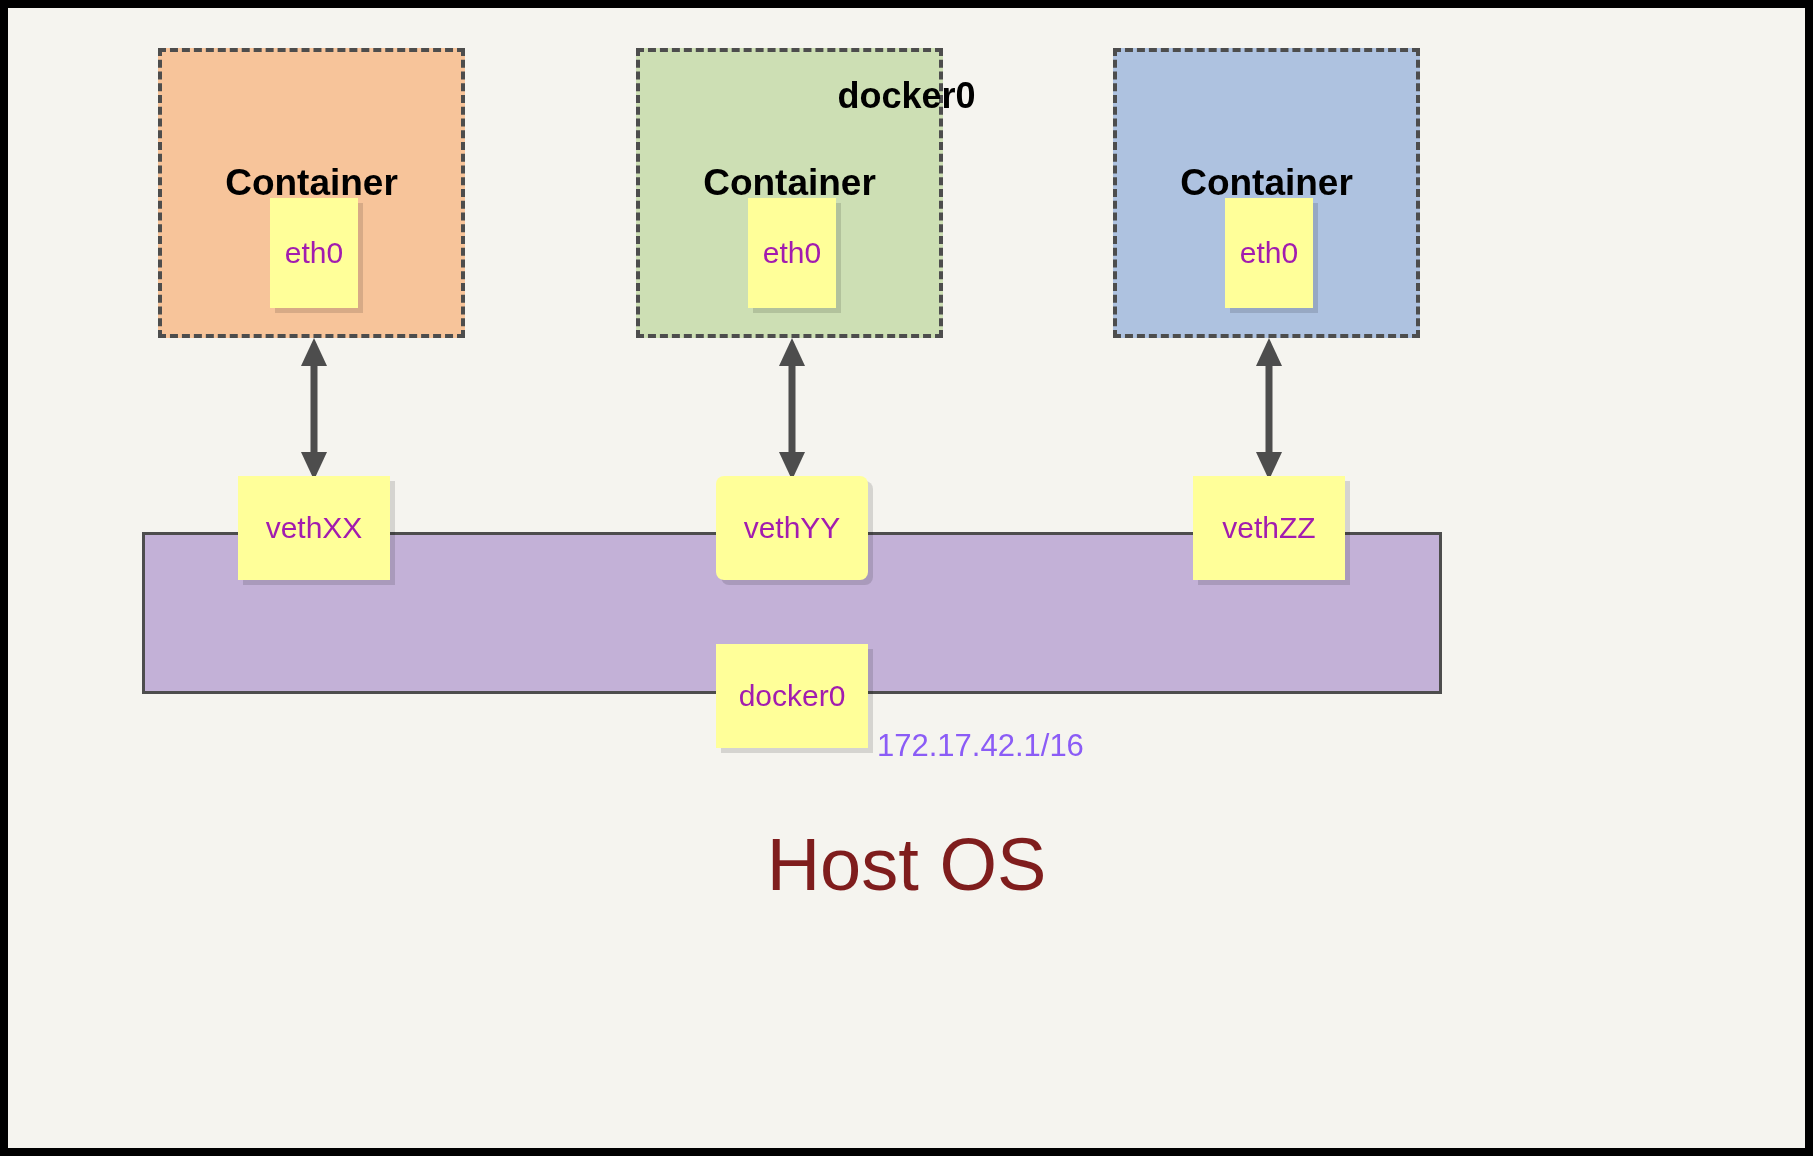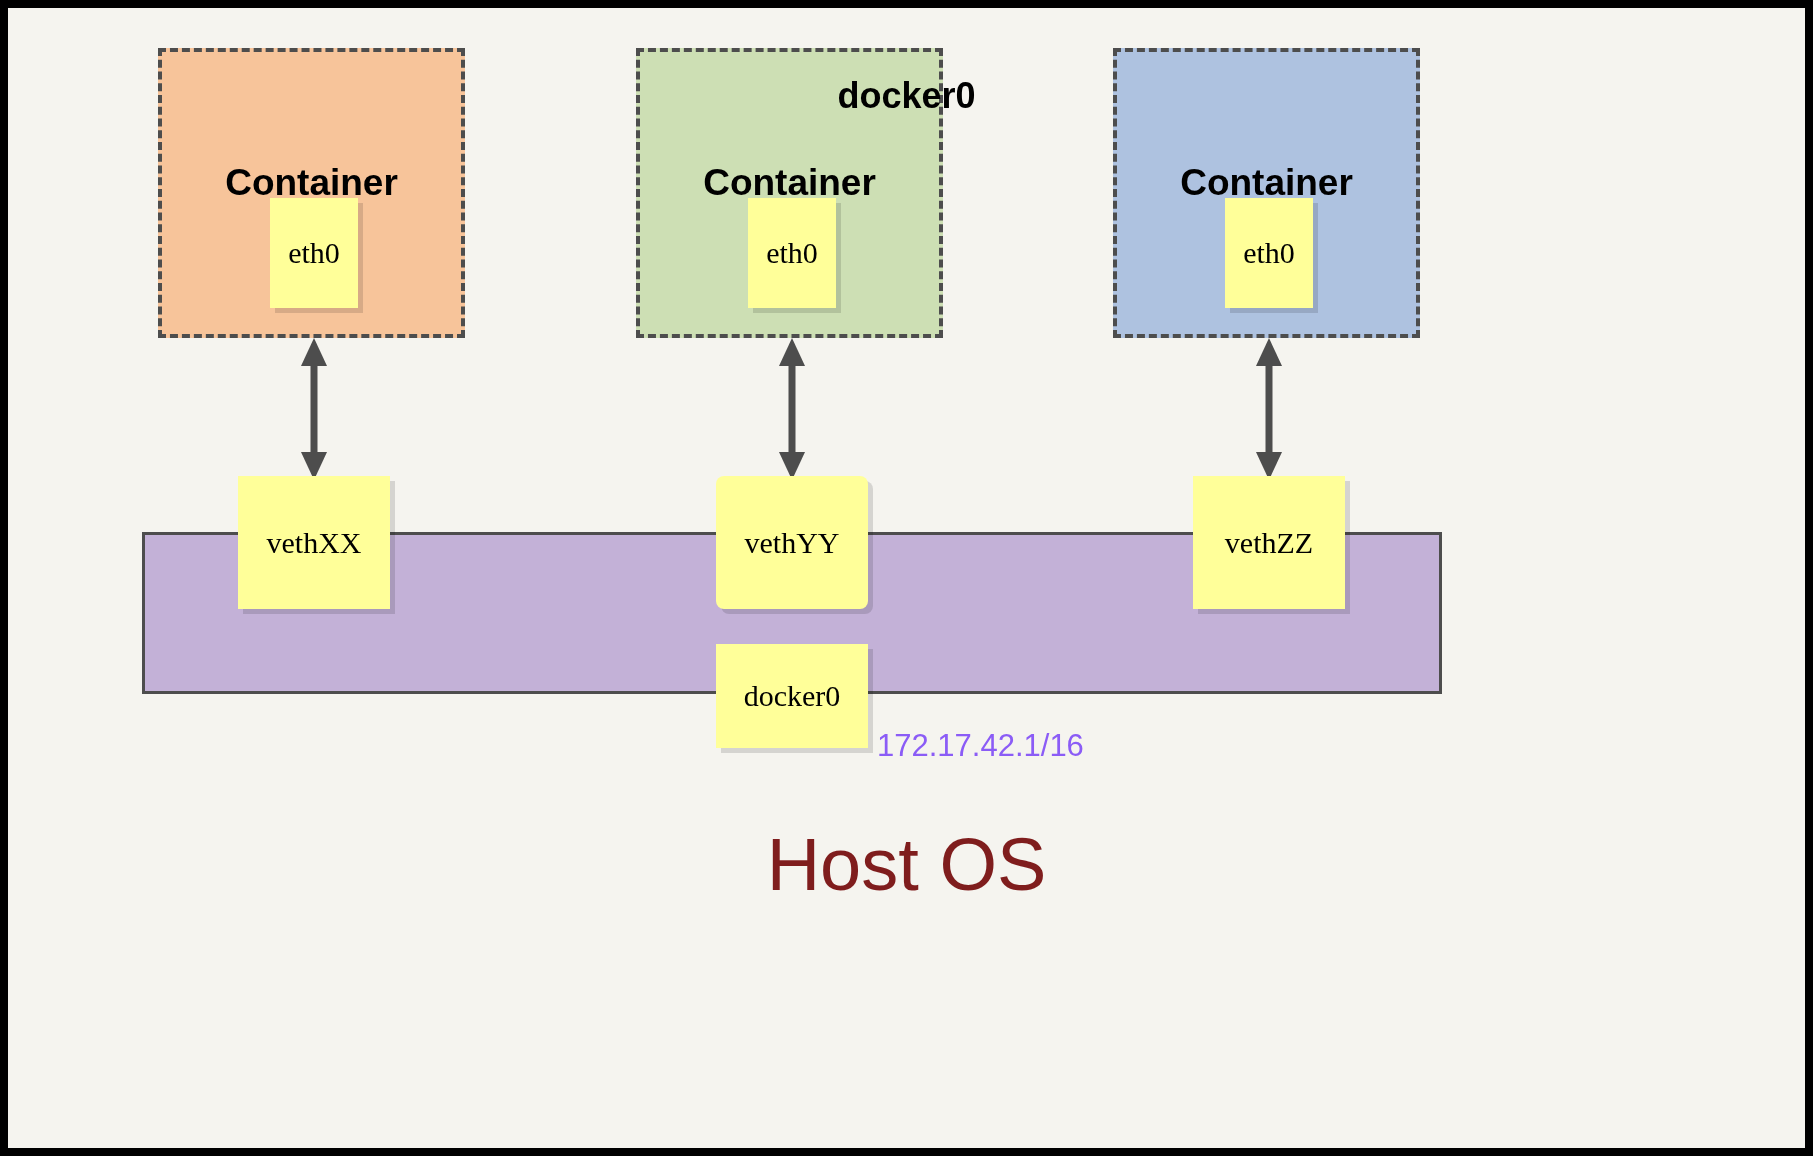--- a/index.html
+++ b/index.html
@@ -53,44 +53,43 @@
     letter-spacing: 0px;
     line-height: 1;
   }
 
   
   .ynode {
     position: absolute;
     box-sizing: border-box;
     background: #ffff99;
     box-shadow: 5px 5px 0 0 rgba(0,0,0,0.13);
-    color: #000000;
+    color: #a21caf;
     font-size: 30px;
     line-height: 1;
     text-align: center;
     white-space: nowrap;
-    font-family: Liberation Serif, serif;
   }
   .ynode > span {
     position: absolute;
     left: 0;
     right: 0;
     top: 50%;
     transform: translateY(-50%);
   }
 
   .eth0-box {
     width: 88px;
     height: 110px;
     top: 190px;
   }
 
   .veth-box {
     width: 152px;
-    height: 133px;
+    height: 104px;
     top: 468px;
     z-index: 6;
   }
 
   .docker0-box {
     width: 152px;
     height: 104px;
     top: 636px;
     z-index: 6;
   }

